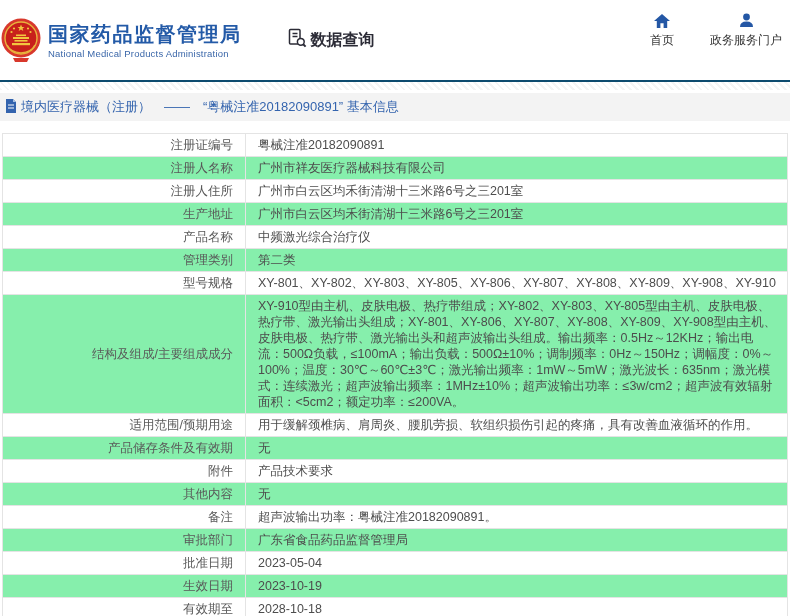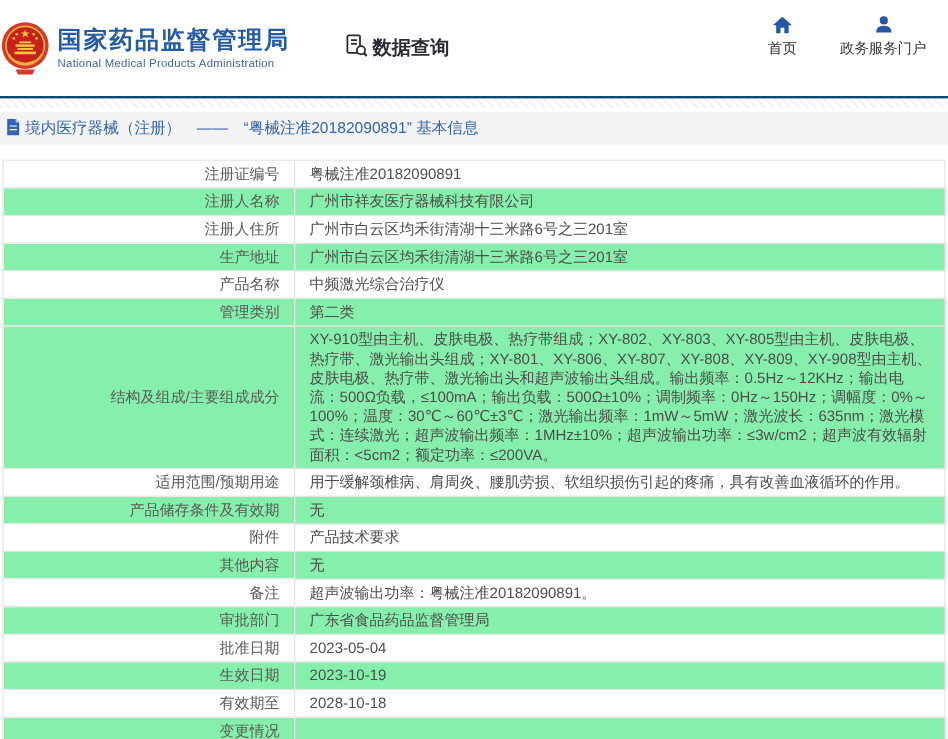--- a/index.html
+++ b/index.html
@@ -21,21 +21,21 @@
     color:#235aa7; font-size:20px; font-weight:bold; letter-spacing:1.5px; line-height:24px;
   }
   .brand-text .en{
     color:#3b67a9; font-size:9.5px; letter-spacing:.2px; margin-top:2px;
   }
   .data-query{
     display:flex; align-items:center; gap:4px; margin-left:45px; cursor:pointer;
     color:#2b2b36; font-size:16px; font-weight:bold;
   }
   .header-nav{
-    position:absolute; right:18px; top:12px; display:flex; gap:28px;
+    position:absolute; right:8px; top:12px; display:flex; gap:28px;
   }
   .nav-item{
     display:flex; flex-direction:column; align-items:center; gap:4px;
     font-size:12px; color:#333; cursor:pointer; min-width:40px;
   }
   .nav-item .nicon{ height:16px; display:flex; align-items:flex-end; }
 
   
   .hatch{
     height:8px;
@@ -190,20 +190,28 @@
 
   <tr class="alt">
     <td class="lbl">
       <span class="lbl-text">管理类别</span>
     </td>
     <td class="val">
       <span class="val-text">第二类</span>
     </td>
   </tr>
 
+  <tr>
+    <td class="lbl">
+      <span class="lbl-text">型号规格</span>
+    </td>
+    <td class="val">
+      <span class="val-text">XY-801、XY-802、XY-803、XY-805、XY-806、XY-807、XY-808、XY-809、XY-908、XY-910</span>
+    </td>
+  </tr>
 
   <tr class="alt">
     <td class="lbl">
       <span class="lbl-text">结构及组成/主要组成成分</span>
     </td>
     <td class="val">
       <span class="val-text">XY-910型由主机、皮肤电极、热疗带组成；XY-802、XY-803、XY-805型由主机、皮肤电极、热疗带、激光输出头组成；XY-801、XY-806、XY-807、XY-808、XY-809、XY-908型由主机、皮肤电极、热疗带、激光输出头和超声波输出头组成。输出频率：0.5Hz～12KHz；输出电流：500Ω负载，≤100mA；输出负载：500Ω±10%；调制频率：0Hz～150Hz；调幅度：0%～100%；温度：30℃～60℃±3℃；激光输出频率：1mW～5mW；激光波长：635nm；激光模式：连续激光；超声波输出频率：1MHz±10%；超声波输出功率：≤3w/cm2；超声波有效辐射面积：&lt;5cm2；额定功率：≤200VA。</span>
     </td>
   </tr>
 

